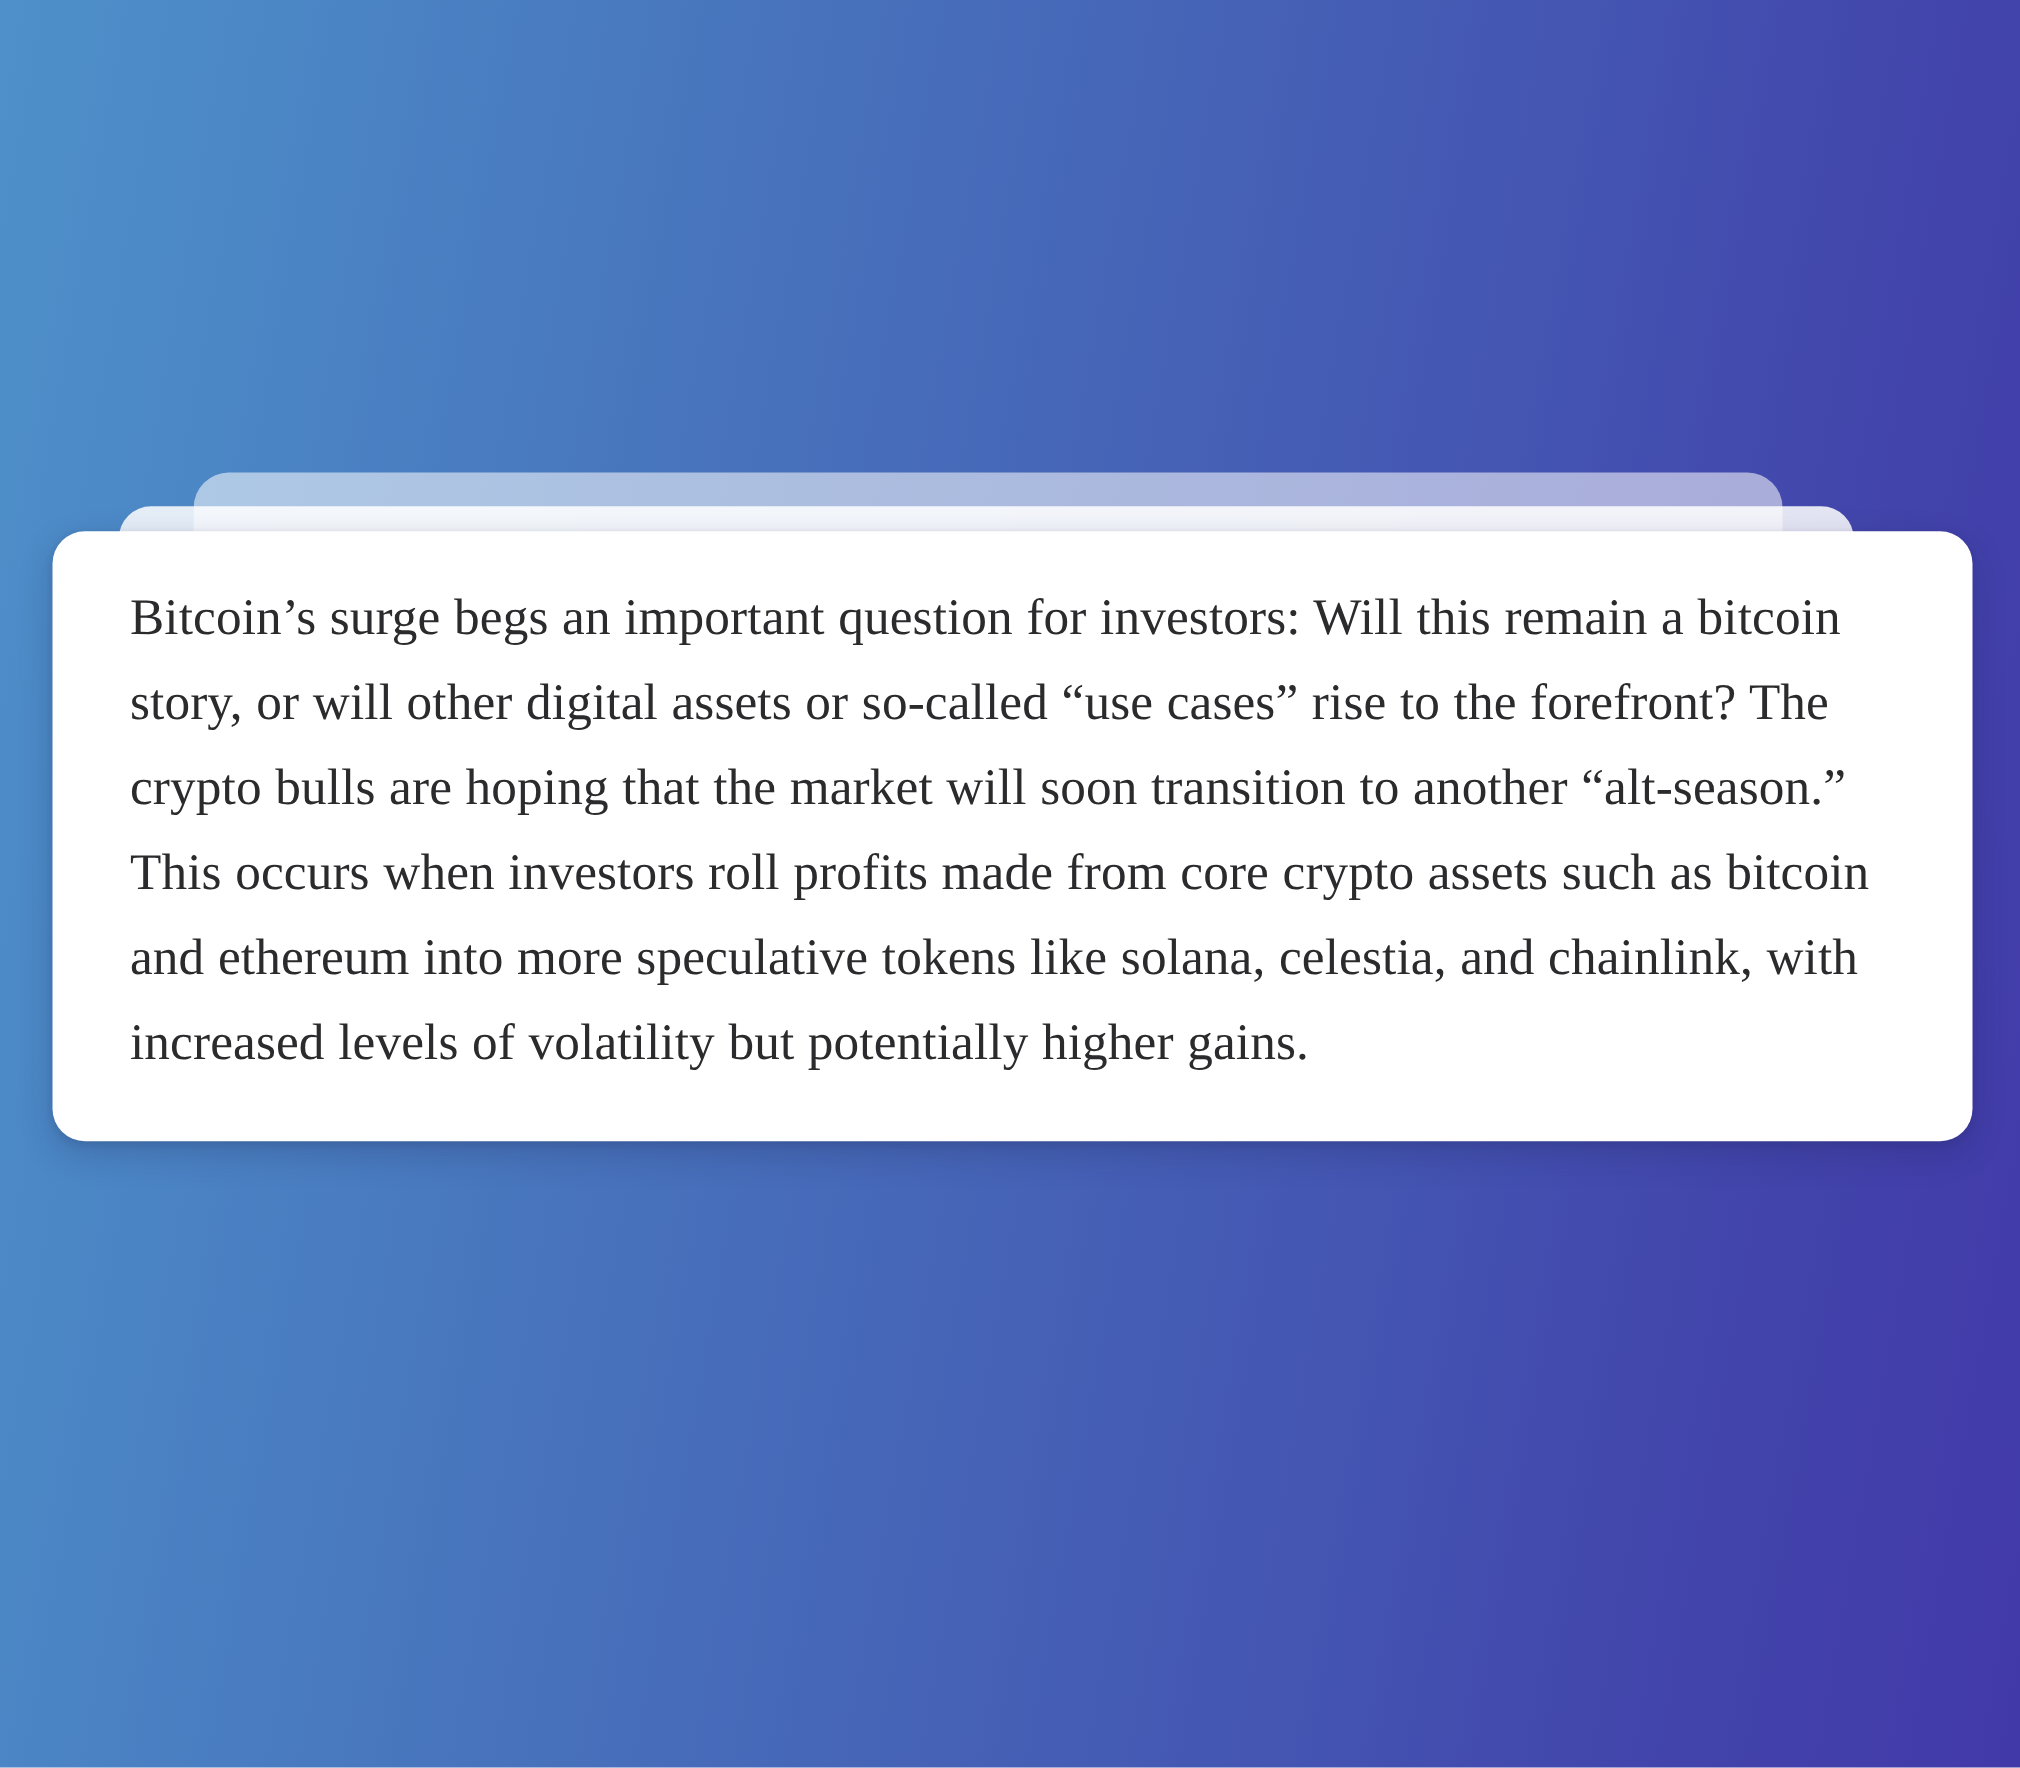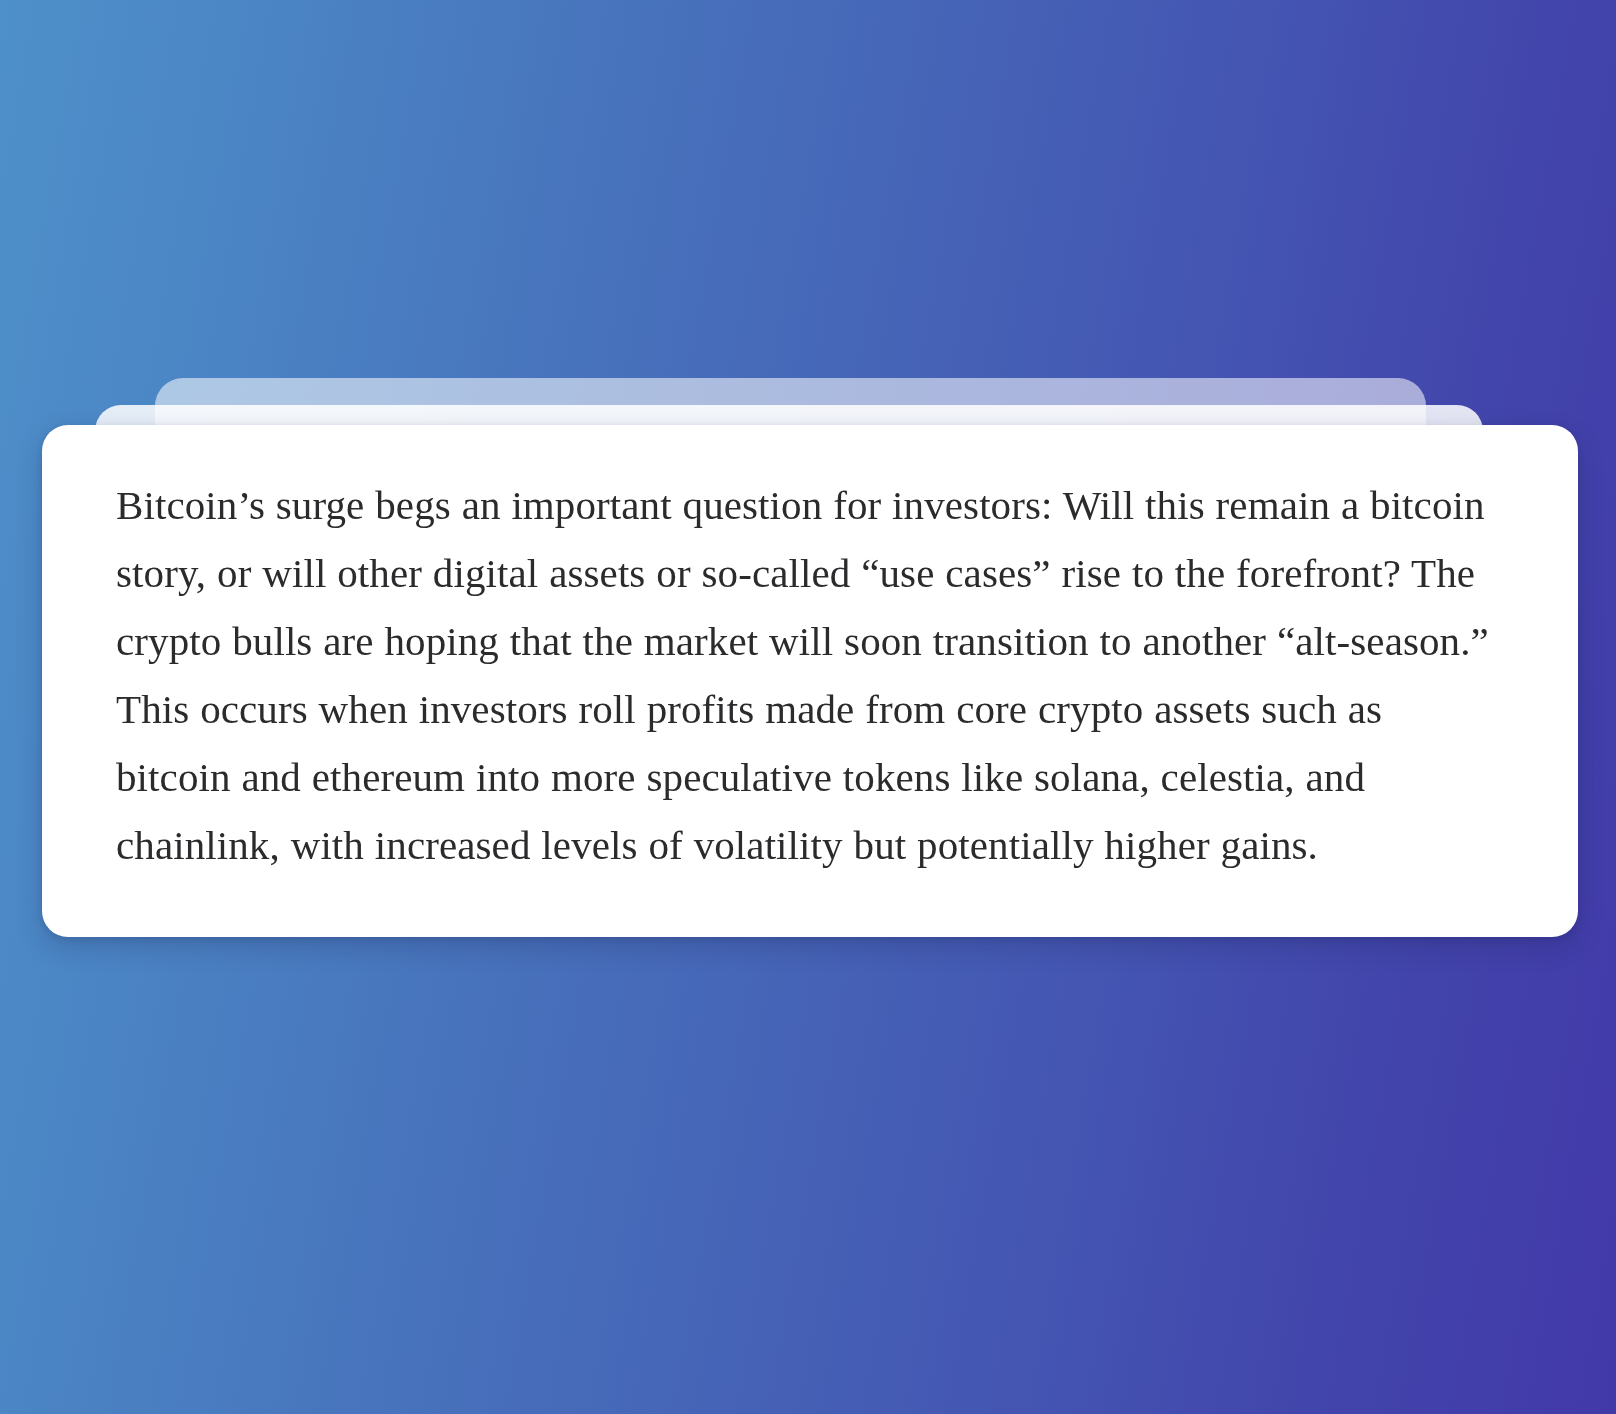--- a/index.html
+++ b/index.html
@@ -67,21 +67,21 @@
     width: 1536px;
     box-sizing: border-box;
     padding: 34px 62px 46px 62px;
     background: #ffffff;
     border-radius: 26px;
     box-shadow: 0 10px 26px rgba(26, 34, 78, 0.22),
                 0 2px 6px rgba(26, 34, 78, 0.12);
   }
 
   .quote-text {
-    margin: 12px;
+    margin: 0;
     font-family: "Liberation Serif", "DejaVu Serif", serif;
     font-size: 41px;
     line-height: 68px;
     letter-spacing: 0.1px;
     color: #2b2b2d;
     text-align: left;
     word-spacing: 0.5px;
   }
 </style>
 </head>

